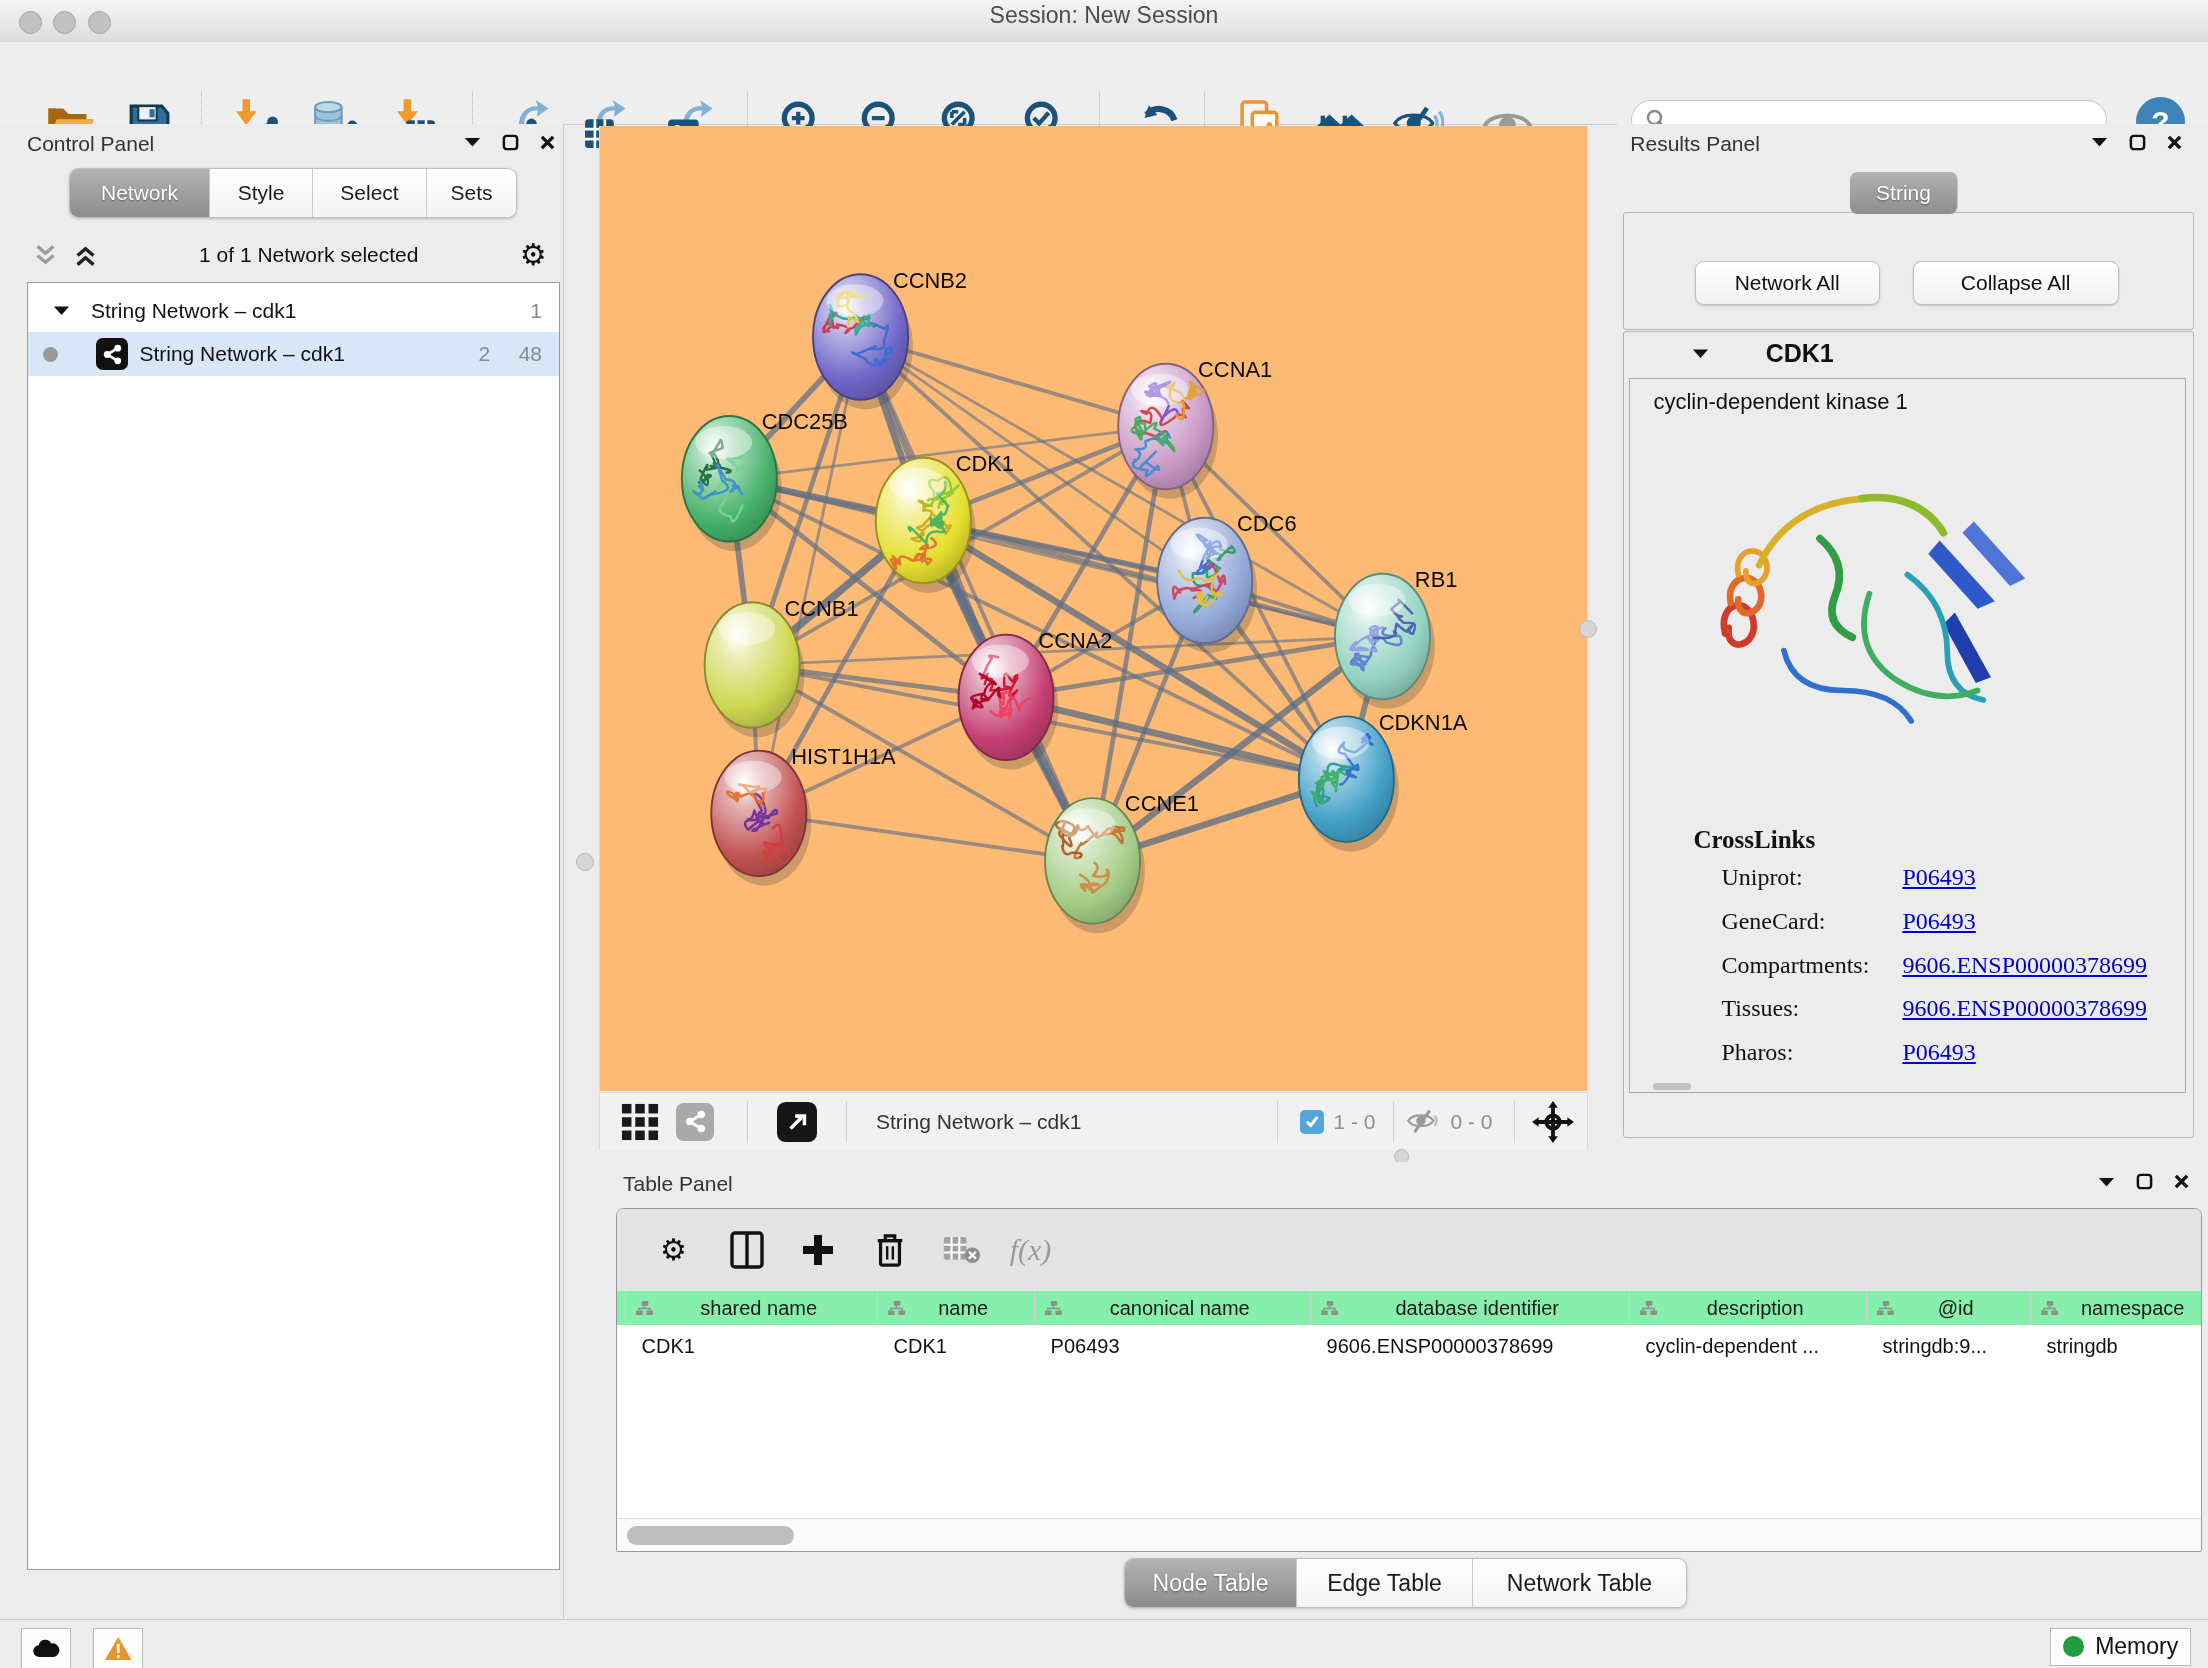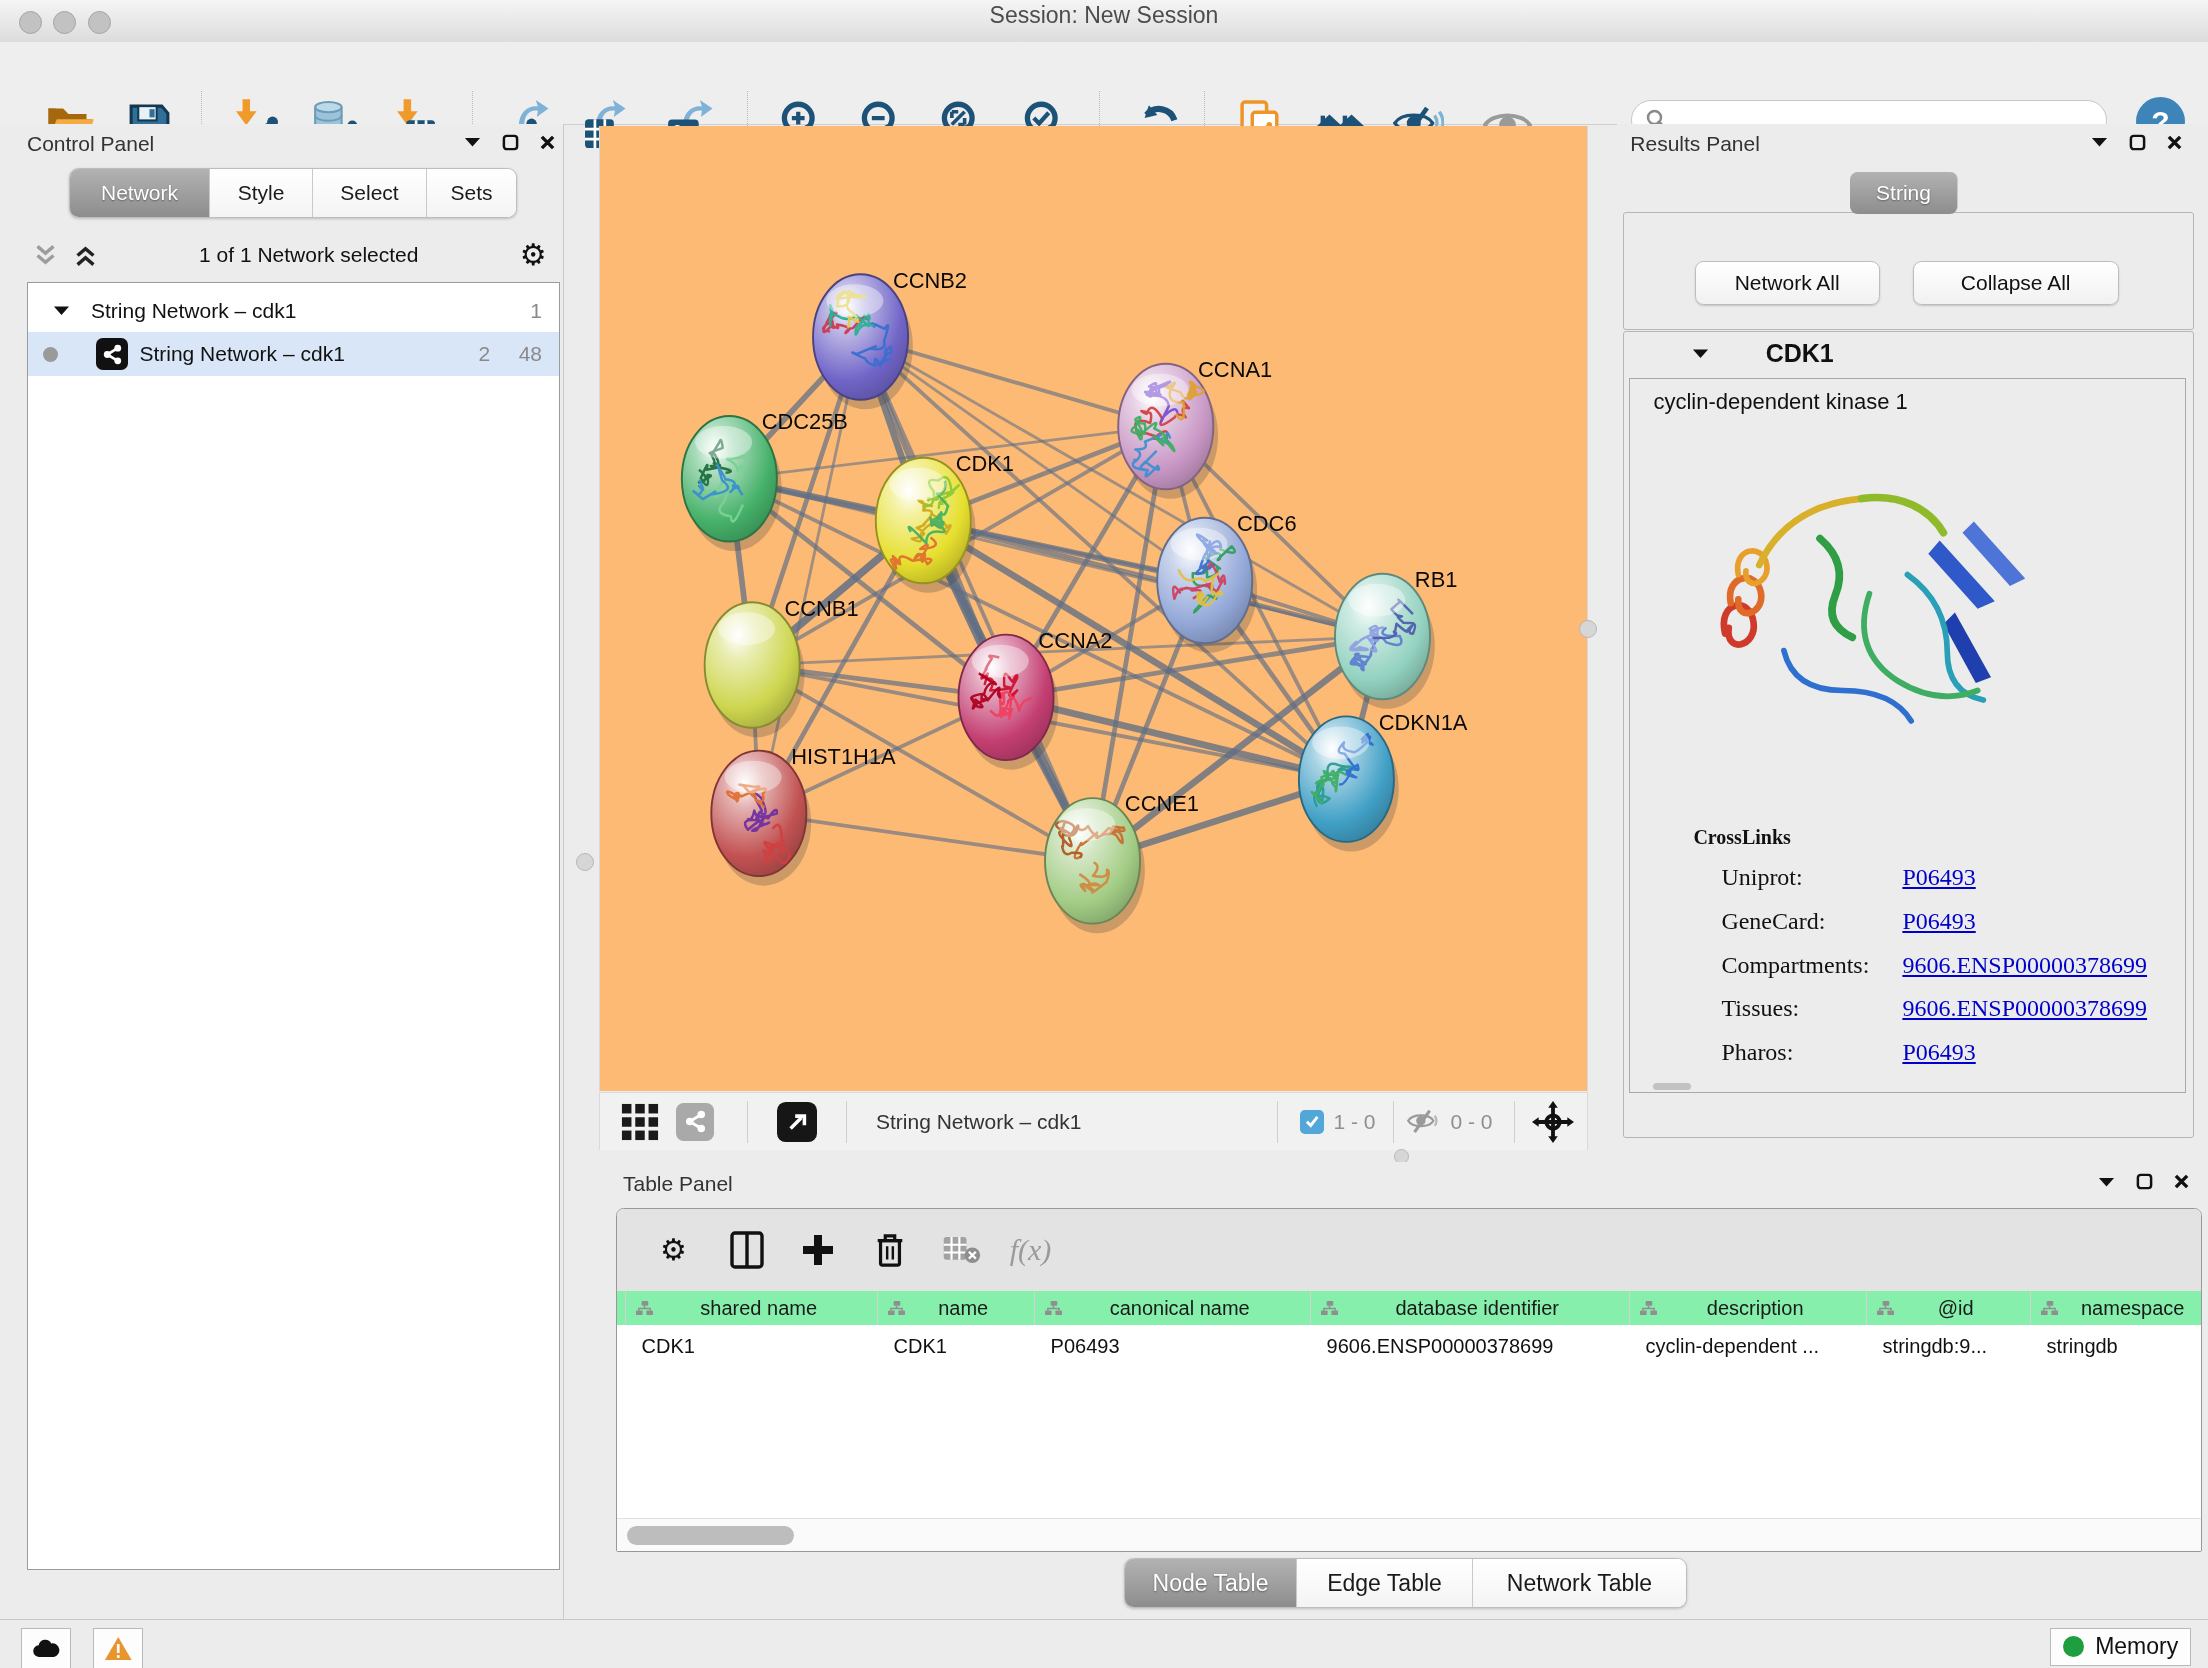--- a/index.html
+++ b/index.html
@@ -615,21 +615,21 @@
             <path d="M160 110 q30 26 16 60 q-12 30 18 44" stroke="#2f9e44" stroke-width="8"></path>
             <path d="M286 112 l58 64 -18 8 -52-58 z" fill="#2f58c8" stroke="none"></path>
             <path d="M322 92 l54 60 -16 8 -50-56 z" fill="#4f74d8" stroke="none"></path>
             <path d="M302 188 l38 68 -16 6 -34-62 z" fill="#1f3fae" stroke="none"></path>
             <path d="M252 148 q42 30 42 82 q0 42 38 50" stroke="#2aa0b8" stroke-width="6"></path>
             <path d="M212 168 q-20 60 30 92 q42 26 84 10" stroke="#3fae63" stroke-width="6"></path>
             <path d="M122 228 q10 42 62 42 q52 0 72 32" stroke="#2f6fd0" stroke-width="6"></path>
           </g>
         </svg>
         <div id="xl">
-          <div class="abs" style="left:63px;top:447px;font-size:20px;font-weight:bold;color:#111;font-family:'Liberation Serif',serif">CrossLinks</div>
+          <div class="abs" style="left:63px;top:447px;font-size:25px;font-weight:bold;color:#111;font-family:'Liberation Serif',serif">CrossLinks</div>
           <div id="xl-rows">
               <div class="xrow" style="top: 485px;">
                 <span class="xlabel">Uniprot:</span>
                 <a href="#" style="color: rgb(0, 0, 204);">P06493</a>
               </div>
               <div class="xrow" style="top: 529px;">
                 <span class="xlabel">GeneCard:</span>
                 <a href="#" style="color: rgb(0, 0, 204);">P06493</a>
               </div>
               <div class="xrow" style="top: 573px;">

